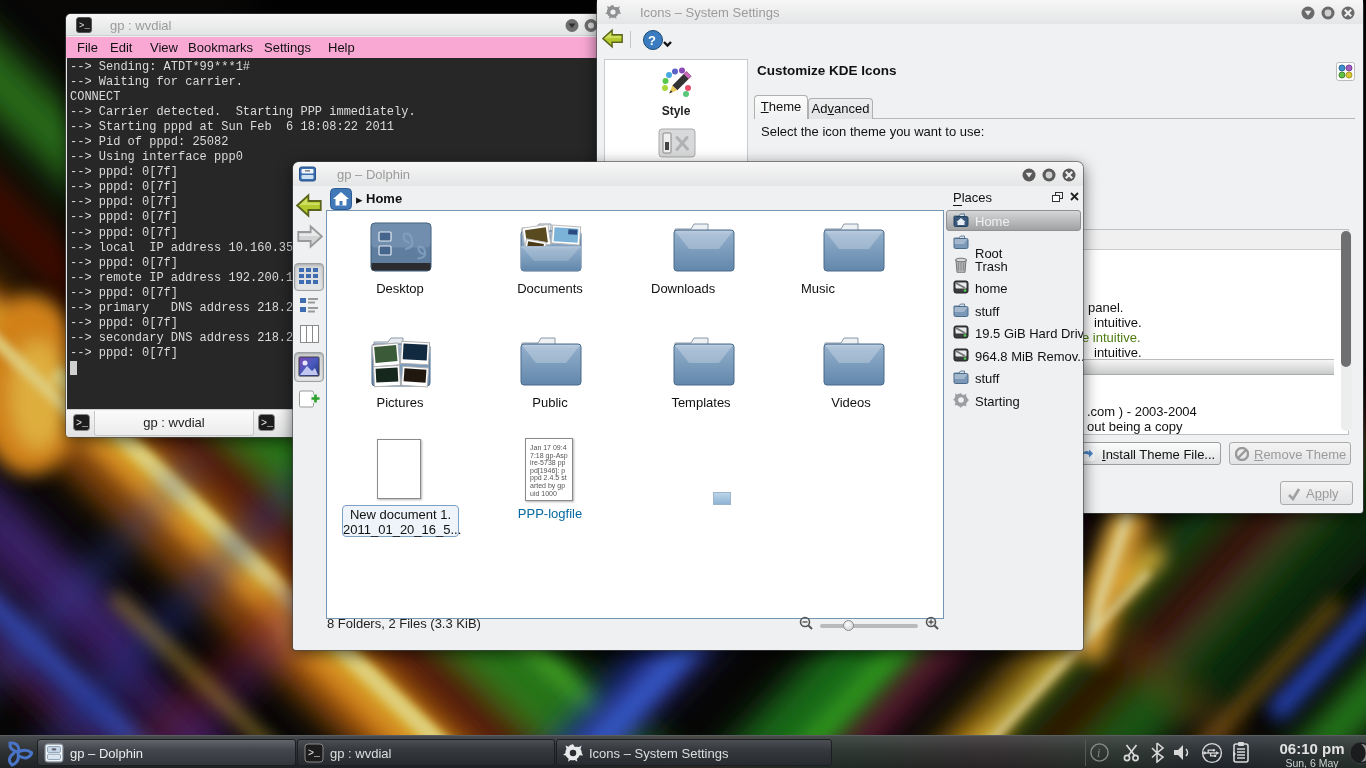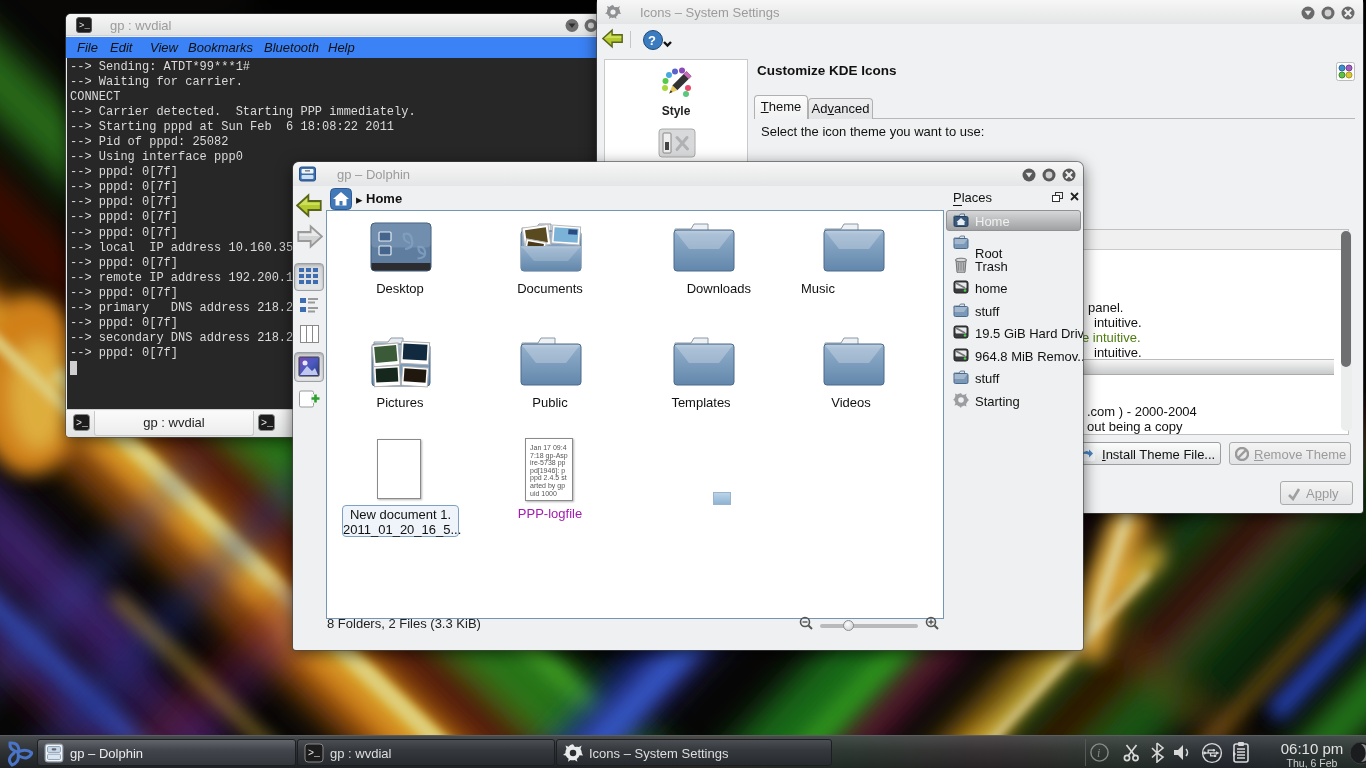--- a/index.html
+++ b/index.html
@@ -108,26 +108,26 @@
       </svg>
     <div class="abs tb-text" style="left:44px;top:4px;">gp : wvdial</div>
     <svg class="abs" style="left:499px;top:4px" width="40" height="15">
       <circle cx="7" cy="7.5" r="6.5" fill="#6e6e6e"></circle>
         <path d="M3.5 5.5 L10.5 5.5 L7 10 Z" fill="#2e2e2e"></path>
       <circle cx="26" cy="7.5" r="6.5" fill="#6e6e6e"></circle>
         <circle cx="26" cy="7.5" r="3" fill="#d8d8d8"></circle>
     </svg>
   </div>
 
-  <div class="abs" style="left:0;top:23px;width:100%;height:21px;background:#3b82f6;font-size:13px;color:#111;font-style:italic;">
+  <div class="abs" style="left:0;top:23px;width:100%;height:21px;background:#f9a8d4;font-size:13px;color:#111;">
     <span class="abs" style="left:11px;top:3px">File</span>
     <span class="abs" style="left:44px;top:3px">Edit</span>
     <span class="abs" style="left:84px;top:3px">View</span>
     <span class="abs" style="left:122px;top:3px">Bookmarks</span>
-    <span class="abs" style="left:198px;top:3px">Bluetooth</span>
+    <span class="abs" style="left:198px;top:3px">Settings</span>
     <span class="abs" style="left:262px;top:3px">Help</span>
   </div>
 
   <div class="abs" style="left:1px;top:44px;width:538px;height:351px;background:#272727;color:#dbdbdb;font-family:'Liberation Mono',monospace;font-size:12px;line-height:15.05px;padding:2px 0 0 3px;white-space:pre;">--&gt; Sending: ATDT*99***1#
 --&gt; Waiting for carrier.
 CONNECT
 --&gt; Carrier detected.  Starting PPP immediately.
 --&gt; Starting pppd at Sun Feb  6 18:08:22 2011
 --&gt; Pid of pppd: 25082
 --&gt; Using interface ppp0
@@ -232,21 +232,21 @@
   <div class="abs" style="left:211px;top:98px;width:65px;height:21px;background:linear-gradient(#ededee,#e2e3e4);border:1px solid #b0b0b0;border-bottom:none;border-radius:4px 4px 0 0;font-size:13px;color:#111;text-align:center;padding-top:2px;">Ad<span style="text-decoration:underline">v</span>anced</div>
   <div class="abs" style="left:164px;top:124px;font-size:13px;color:#111;">Select the icon theme you want to use:</div>
 
   <div class="abs" style="left:158px;top:229px;width:594px;height:206px;background:#fff;border:1px solid #c0c0c0;">
     <div class="abs" style="left:0;top:0;width:100%;height:20px;background:#f0f0f1;border-bottom:1px solid #cbcbcb;"></div>
     <div class="abs" style="left:332px;top:70px;font-size:13px;color:#111;">panel.</div>
     <div class="abs" style="left:338px;top:85px;font-size:13px;color:#111;">intuitive.</div>
     <div class="abs" style="left:326px;top:100px;font-size:13px;color:#4d7c0f;">e intuitive.</div>
     <div class="abs" style="left:338px;top:115px;font-size:13px;color:#111;">intuitive.</div>
     <div class="abs" style="left:0;top:129px;width:578px;height:16px;background:linear-gradient(#f6f6f6,#c9cacb);border-top:1px solid #bbb;border-bottom:1px solid #aaa;"></div>
-    <div class="abs" style="left:331px;top:174px;font-size:13px;color:#111;">.com ) - 2000-2004</div>
+    <div class="abs" style="left:331px;top:174px;font-size:13px;color:#111;">.com ) - 2003-2004</div>
     <div class="abs" style="left:331px;top:189px;font-size:13px;color:#111;">out being a copy</div>
 
     <div class="abs" style="left:585px;top:1px;width:11px;height:200px;background:#eceded;border-radius:5px;"></div>
     <div class="abs" style="left:585px;top:1px;width:10px;height:136px;background:#6e6f70;border-radius:5px;"></div>
   </div>
 
   <div class="abs" style="left:478px;top:442px;width:146px;height:23px;background:linear-gradient(#fdfdfd,#dee0e1);border:1px solid #9b9d9e;border-radius:3px;">
     <svg class="abs" style="left:4px;top:3px" width="15" height="15">
         <rect width="15" height="15" rx="2" fill="#f4f6f8"></rect>
         <path d="M2 8 q4 -5 7 -2 l0 -2.5 4 4 -4 4 0 -2.5 q-3 -2 -7 -1" fill="#4a84c4"></path>
@@ -406,21 +406,21 @@
       <path d="M3 26 h60 v22 a3 3 0 0 1 -3 3 h-54 a3 3 0 0 1 -3 -3 Z" fill="url(#fg)"></path>
       <path d="M4 27 h58 l-12 14 h-34 Z" fill="#fff" opacity=".18"></path>
     </svg>
     <div class="abs" style="left:207px;top:119px;width:100px;text-align:center;font-size:13px;color:#111;">Documents</div>
 
     <svg class="abs" style="left:378px;top:58px" width="66" height="54" viewBox="0 0 66 54">
       <path d="M4 9 h16 l3 -5 h14 v9 h-33 Z" fill="#eef1f4" stroke="#8a98a8"></path>
       <rect x="3" y="10" width="60" height="41" rx="3" fill="url(#fg)" stroke="#4a6a8a"></rect>
       <path d="M4 11 h58 l-14 18 h-30 Z" fill="#fff" opacity=".25"></path>
     </svg>
-    <div class="abs" style="left:358px;top:119px;width:100px;text-align:right;font-size:13px;color:#111;">Downloads</div>
+    <div class="abs" style="left:358px;top:119px;width:100px;text-align:left;font-size:13px;color:#111;">Downloads</div>
 
     <svg class="abs" style="left:528px;top:58px" width="66" height="54" viewBox="0 0 66 54">
       <path d="M4 9 h16 l3 -5 h14 v9 h-33 Z" fill="#eef1f4" stroke="#8a98a8"></path>
       <rect x="3" y="10" width="60" height="41" rx="3" fill="url(#fg)" stroke="#4a6a8a"></rect>
       <path d="M4 11 h58 l-14 18 h-30 Z" fill="#fff" opacity=".25"></path>
     </svg>
     <div class="abs" style="left:508px;top:119px;width:100px;text-align:left;font-size:13px;color:#111;">Music</div>
 
     <svg class="abs" style="left:75px;top:172px" width="66" height="56" viewBox="0 0 66 56">
       <path d="M6 8 h14 l3 -4 h12 v8 h-29 Z" fill="#e8ecf0" stroke="#8a98a8"></path>
@@ -462,21 +462,21 @@
       <path d="M4 9 h16 l3 -5 h14 v9 h-33 Z" fill="#eef1f4" stroke="#8a98a8"></path>
       <rect x="3" y="10" width="60" height="41" rx="3" fill="url(#fg)" stroke="#4a6a8a"></rect>
       <path d="M4 11 h58 l-14 18 h-30 Z" fill="#fff" opacity=".25"></path>
     </svg>
     <div class="abs" style="left:508px;top:233px;width:100px;text-align:center;font-size:13px;color:#111;">Videos</div>
 
     <div class="abs" style="left:84px;top:277px;width:44px;height:60px;background:#fff;border:1px solid #8a8a8a;box-shadow:1px 1px 2px rgba(0,0,0,.3);"></div>
     <div class="abs" style="left:49px;top:343px;width:117px;height:32px;background:#eef4f9;border:1px solid #7da1c4;border-radius:4px;font-size:13px;color:#111;text-align:center;line-height:15px;padding-top:1px;">New document 1.<br>2011_01_20_16_5...</div>
 
     <div class="abs" style="left:232px;top:276px;width:48px;height:63px;background:#fff;border:1px solid #8a8a8a;box-shadow:1px 1px 2px rgba(0,0,0,.3);font-size:7px;color:#555;padding:5px 2px 0 4px;line-height:7.6px;font-family:'Liberation Sans';">Jan 17 09:4 7:18 gp-Asp ire-5738 pp pd[1946]: p ppd 2.4.5 st arted by gp uid 1000</div>
-    <div class="abs" style="left:207px;top:344px;width:100px;text-align:center;font-size:13px;color:#a21caf;">PPP-logfile</div>
+    <div class="abs" style="left:207px;top:344px;width:100px;text-align:center;font-size:13px;color:#0369a1;">PPP-logfile</div>
 
     <div class="abs" style="left:420px;top:330px;width:18px;height:13px;background:linear-gradient(#bcd4e8,#8fb4d4);border:1px solid #9ab4cc;"></div>
   </div>
 
   <div class="abs" style="left:651px;top:24px;width:139px;height:433px;">
     <div class="abs" style="left:9px;top:4px;font-size:13px;color:#111;"><span style="border-bottom:1px solid #111">P</span>laces</div>
     <svg class="abs" style="left:108px;top:6px" width="11" height="10">
         <rect x="3.5" y="0.5" width="7" height="6" fill="none" stroke="#333"></rect>
         <rect x="0.5" y="3.5" width="7" height="6" fill="#fff" stroke="#333"></rect>
       </svg>
@@ -630,19 +630,19 @@
           <rect x="12.8" y="12.6" width="2.4" height="2.4"></rect>
         </g>
       </svg>
     <svg class="abs" style="left:1231px;top:5px" width="20" height="23" viewBox="0 0 20 23">
         <rect x="3" y="3" width="14" height="18" rx="2" fill="none" stroke="#d8d8d8" stroke-width="1.6"></rect>
         <rect x="7" y="1" width="6" height="4" rx="1" fill="#d8d8d8"></rect>
         <path d="M6 8 h8 M6 11 h8 M6 14 h8 M6 17 h8" stroke="#d8d8d8" stroke-width="1.3"></path>
         <path d="M2 10 l3 3 -3 3" fill="#d8d8d8"></path>
       </svg>
   </div>
-  <div class="abs" style="left:1278px;top:4px;width:68px;text-align:center;color:#e2e2e2;font-size:15px;">06:10 pm</div>
-  <div class="abs" style="left:1278px;top:21px;width:68px;text-align:center;color:#d2d2d2;font-size:10.5px;">Thu, 6 Feb</div>
+  <div class="abs" style="left:1278px;top:4px;width:68px;text-align:center;color:#e2e2e2;font-size:15px;font-weight:bold;">06:10 pm</div>
+  <div class="abs" style="left:1278px;top:21px;width:68px;text-align:center;color:#d2d2d2;font-size:10.5px;">Sun, 6 May</div>
   <svg class="abs" style="left:1348px;top:4px" width="18" height="26">
       <circle cx="13" cy="13" r="11" fill="#1a1c1e" stroke="#3a3d40"></circle>
       <path d="M13 4 a9 9 0 0 1 0 18 a11 11 0 0 0 0 -18" fill="#b0b1b2" opacity=".75"></path>
     </svg>
 </div>
 
 </body></html>

